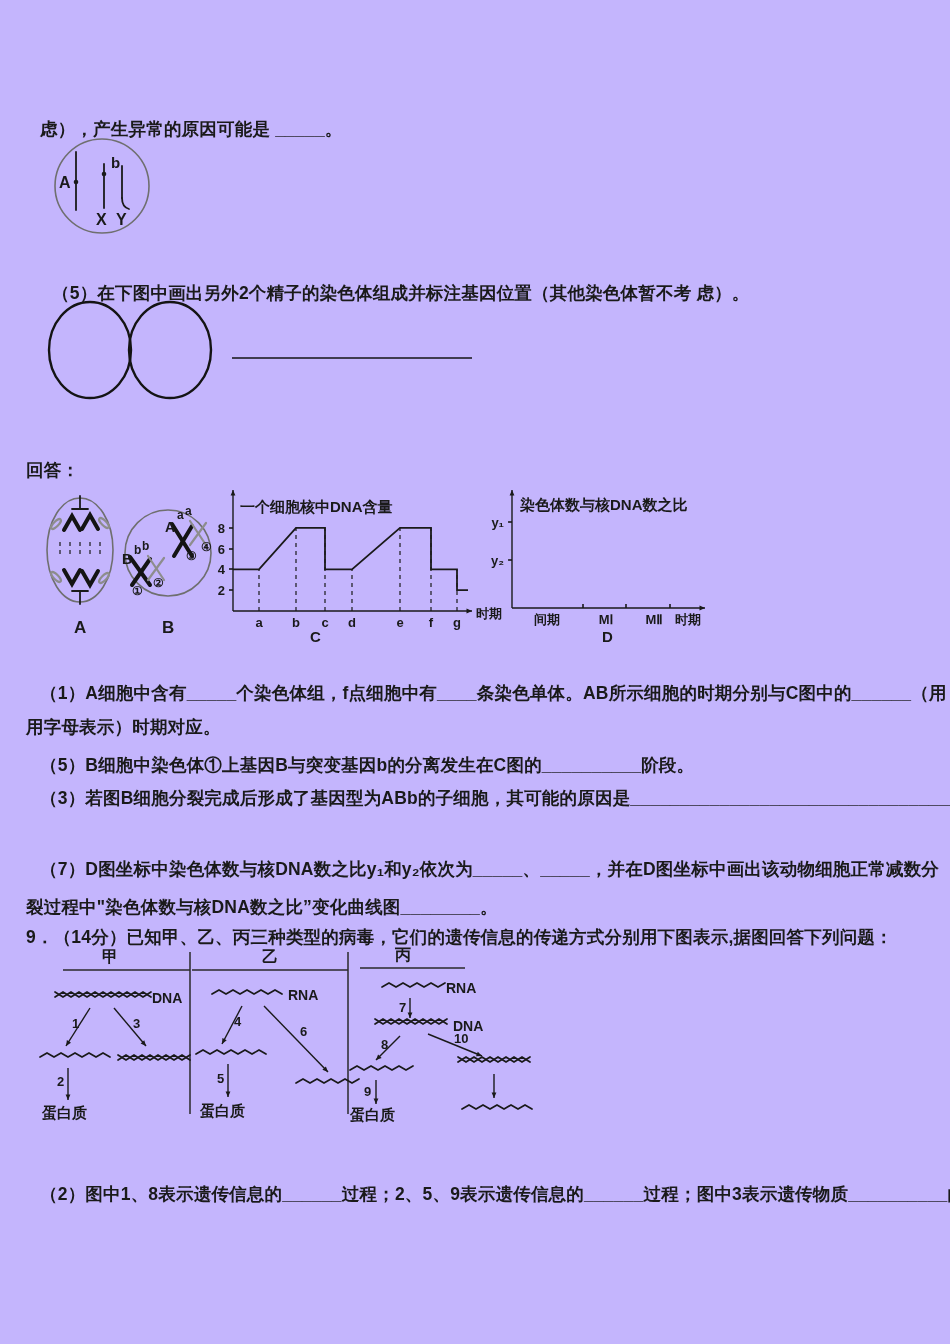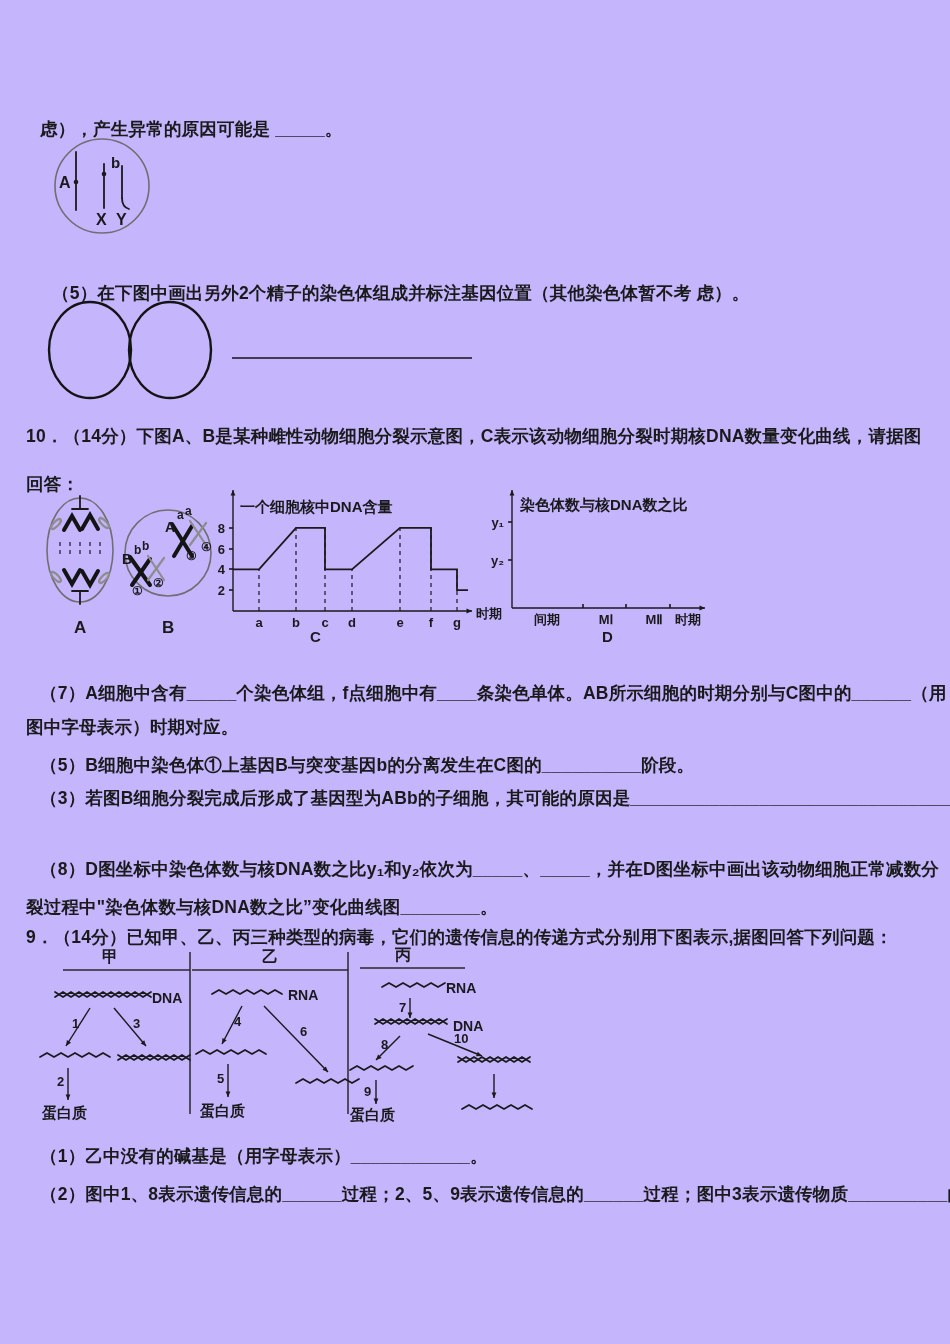--- a/index.html
+++ b/index.html
@@ -42,22 +42,21 @@
   </svg>
 
   <p class="t" style="top:265px;left:52px">（5）在下图中画出另外2个精子的染色体组成并标注基因位置（其他染色体暂不考 虑）。</p>
 
   <svg style="left:40px;top:298px" width="450" height="108">
     <ellipse cx="50" cy="52" rx="41" ry="48" stroke="#141414" stroke-width="2.4" fill="none"></ellipse>
     <ellipse cx="130" cy="52" rx="41" ry="48" stroke="#141414" stroke-width="2.4" fill="none"></ellipse>
     <line x1="192" y1="60" x2="432" y2="60" stroke="#141414" stroke-width="1.6"></line>
   </svg>
 
-  <p class="t" style="top:408px">10．（14分）下图A、B是某种雌性动物细胞分裂示意图，C表示该动物细胞分裂时期核DNA数量变化曲线，请据图</p>
-  <p class="t" style="top:456px">回答：</p>
+  <p class="t" style="top:442px">回答：</p>
 
   <svg style="left:22px;top:478px" width="710" height="175">
 
     <g>
       <ellipse cx="58" cy="72" rx="33" ry="52" class="memb"></ellipse>
       <line x1="58" y1="18" x2="58" y2="30" class="thin"></line>
         <line x1="50" y1="31" x2="66" y2="31" class="thin"></line>
       <path d="M42 52 L50 38 L58 52" class="chrD"></path>
         <path d="M60 51 L68 37 L76 51" class="chrD"></path>
       <ellipse cx="34" cy="46" rx="6.5" ry="2.4" class="chrL" transform="rotate(-45 34 46)"></ellipse>
@@ -150,25 +149,25 @@
       <text x="525" y="146" font-size="13" text-anchor="middle">间期</text>
       <text x="584" y="146" font-size="13" text-anchor="middle">MⅠ</text>
       <text x="632" y="146" font-size="13" text-anchor="middle">MⅡ</text>
       <text x="666" y="146" font-size="13" text-anchor="middle">时期</text>
       <text x="580" y="164" font-size="15">D</text>
     <polygon points="490,12 492.4,17.5 487.6,17.5" fill="#1a1a1a"></polygon>
         <polygon points="683,130 677.5,132.4 677.5,127.6" fill="#1a1a1a"></polygon>
       </g>
   </svg>
 
-  <p class="t sub" style="top:665px">（7）A细胞中含有_____个染色体组，f点细胞中有____条染色单体。AB所示细胞的时期分别与C图中的______（用</p>
-  <p class="t" style="top:699px">图中字母表示）时期对应。</p>
+  <p class="t sub" style="top:665px">（1）A细胞中含有_____个染色体组，f点细胞中有____条染色单体。AB所示细胞的时期分别与C图中的______（用</p>
+  <p class="t" style="top:699px">用字母表示）时期对应。</p>
   <p class="t sub" style="top:737px">（5）B细胞中染色体①上基因B与突变基因b的分离发生在C图的__________阶段。</p>
   <p class="t sub" style="top:770px">（3）若图B细胞分裂完成后形成了基因型为ABb的子细胞，其可能的原因是______________________________________</p>
-  <p class="t sub" style="top:841px">（8）D图坐标中染色体数与核DNA数之比y₁和y₂依次为_____、_____，并在D图坐标中画出该动物细胞正常减数分</p>
+  <p class="t sub" style="top:841px">（7）D图坐标中染色体数与核DNA数之比y₁和y₂依次为_____、_____，并在D图坐标中画出该动物细胞正常减数分</p>
   <p class="t" style="top:879px">裂过程中"染色体数与核DNA数之比”变化曲线图________。</p>
 
   <p class="t" style="top:909px">9．（14分）已知甲、乙、丙三种类型的病毒，它们的遗传信息的传递方式分别用下图表示,据图回答下列问题：</p>
 
   <svg style="left:30px;top:942px" width="650" height="185">
     <line x1="160" y1="10" x2="160" y2="172" class="sep"></line>
     <line x1="318" y1="10" x2="318" y2="172" class="sep"></line>
     <text x="72" y="20" font-size="16">甲</text>
     <line x1="33" y1="28" x2="160" y2="28" class="sep"></line>
     <text x="232" y="20" font-size="16">乙</text>
@@ -255,16 +254,15 @@
           <path d="M432 167 l7 -4 l7 4 l7 -4 l7 4 l7 -4 l7 4 l7 -4 l7 4 l7 -4 l7 4"></path>
         </g>
     <polygon points="380,76 377.6,70.5 382.4,70.5" fill="#1a1a1a"></polygon>
         <polygon points="346,118 348.1,112.4 351.6,115.9" fill="#1a1a1a"></polygon>
         <polygon points="452,114 446.0,114.2 447.8,109.7" fill="#1a1a1a"></polygon>
         <polygon points="346,162 343.6,156.5 348.4,156.5" fill="#1a1a1a"></polygon>
         <polygon points="464,156 461.6,150.5 466.4,150.5" fill="#1a1a1a"></polygon>
       </g>
   </svg>
 
-  <p class="t sub" style="top:1128px">（1）乙中没有的碱基是（用字母表示）____________。</p>
   <p class="t sub" style="top:1166px">（2）图中1、8表示遗传信息的______过程；2、5、9表示遗传信息的______过程；图中3表示遗传物质__________的</p>
 
 </div>
 
 </body></html>

